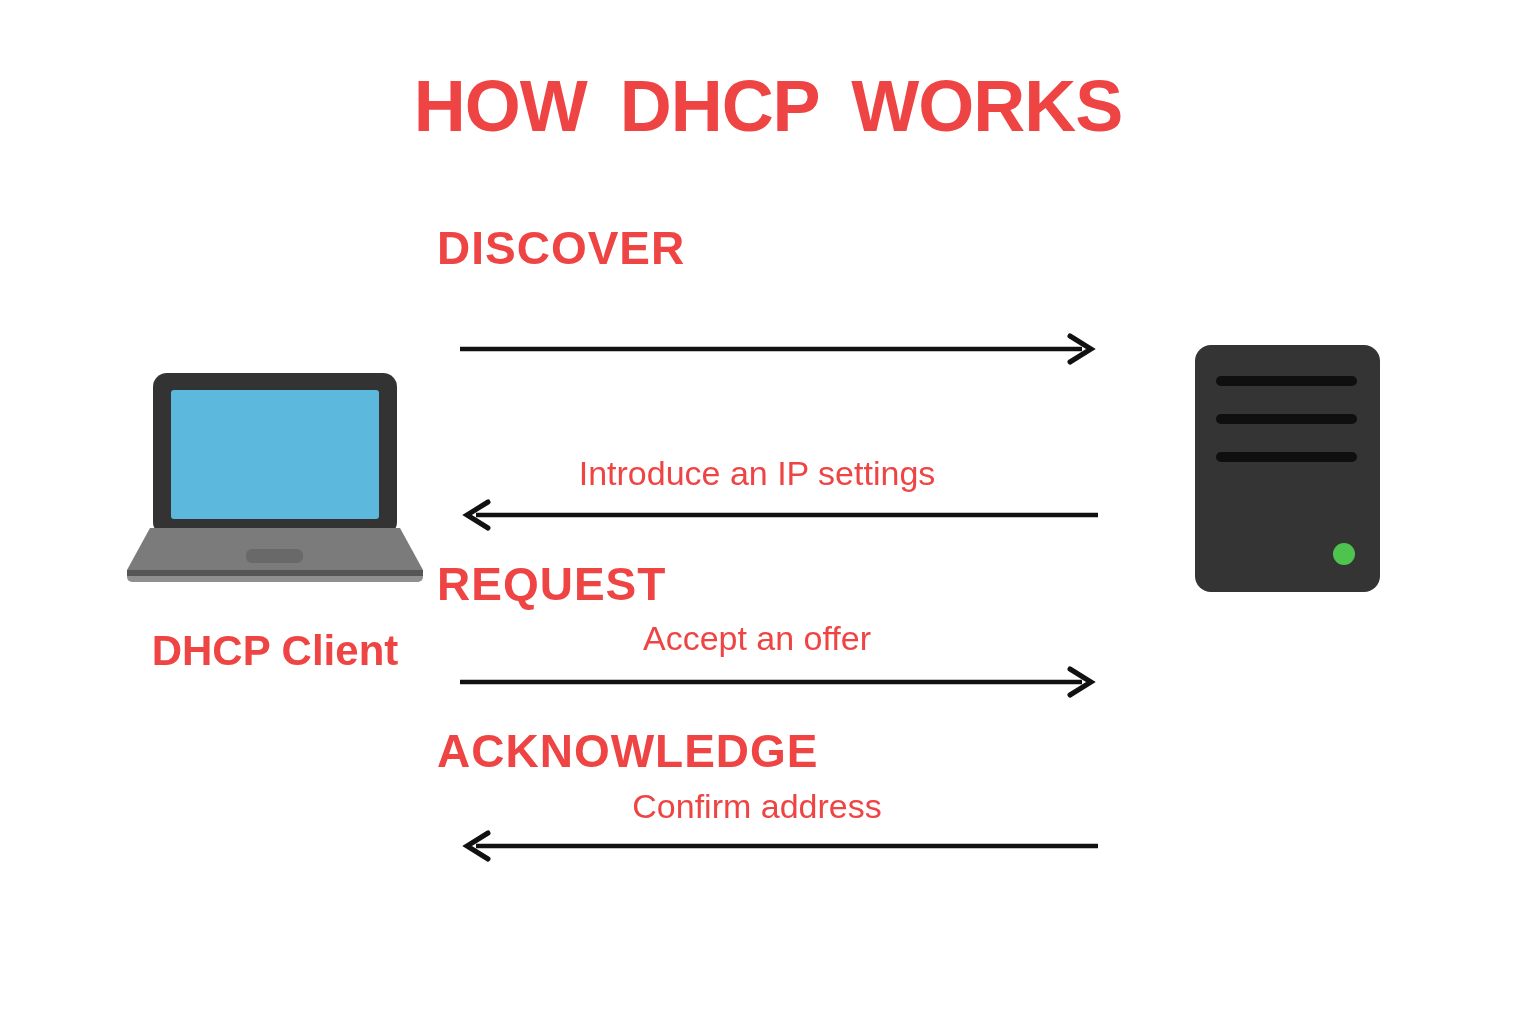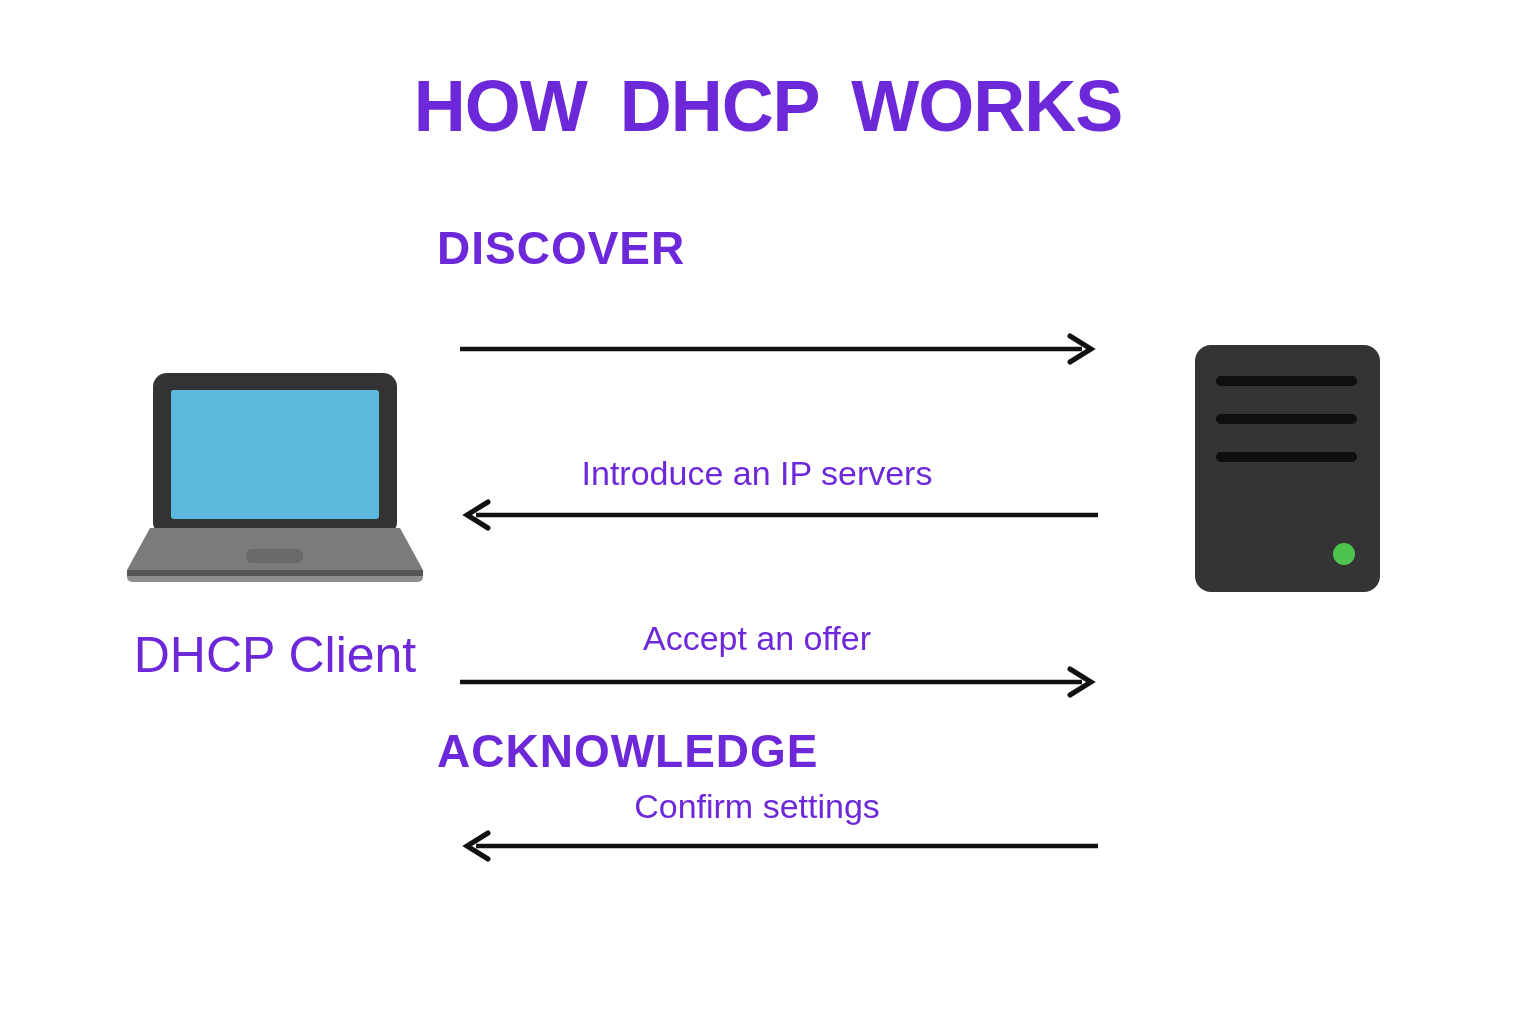--- a/index.html
+++ b/index.html
@@ -6,21 +6,21 @@
     margin: 0;
     padding: 0;
     background: #ffffff;
   }
   .canvas {
     position: relative;
     width: 1536px;
     height: 1024px;
     background: #ffffff;
     font-family: "Liberation Sans", sans-serif;
-    color: #6d28d9;
+    color: #ef4444;
     overflow: hidden;
   }
   .page-title {
     position: absolute;
     top: 70px;
     left: 0;
     width: 100%;
     text-align: center;
     font-size: 72px;
     font-weight: 700;
@@ -56,22 +56,22 @@
   .node-icon {
     position: absolute;
   }
   .laptop-icon { left: 125px; top: 373px; width: 298px; height: 209px; }
   .server-icon { left: 1195px; top: 345px; width: 185px; height: 247px; }
   .node-label {
     position: absolute;
     width: 300px;
     top: 630px;
     text-align: center;
-    font-size: 50px;
-    font-weight: 400;
+    font-size: 42px;
+    font-weight: 700;
     line-height: 1;
   }
   .client-label { left: 125px; }
   .server-label { left: 1140px; }
   
   .m0-name { top: 225px; } .m0-desc { top: 286px; } .m0-arrow { top: 331px; }
   .m1-name { top: 395px; } .m1-desc { top: 456px; } .m1-arrow { top: 497px; }
   .m2-name { top: 561px; } .m2-desc { top: 621px; } .m2-arrow { top: 664px; }
   .m3-name { top: 728px; } .m3-desc { top: 789px; } .m3-arrow { top: 828px; }
 </style>
@@ -99,32 +99,33 @@
     <rect x="21" y="107" width="141" height="10" rx="5" fill="#0f0f0f"></rect>
     <circle cx="149" cy="209" r="11" fill="#4ec44e"></circle>
   </svg>
 
   <div class="msg-name m0-name">DISCOVER</div>
   <svg class="arrow m0-arrow" viewBox="0 0 642 36" aria-hidden="true">
     <line x1="2" y1="18" x2="624" y2="18" stroke-width="4.5" stroke="#111111"></line>
     <polyline points="612,5 633,18 612,31" fill="none" stroke-width="5" stroke-linecap="round" stroke-linejoin="miter" stroke="#111111"></polyline>
   </svg>
 
-  <div class="msg-desc m1-desc">Introduce an IP servers</div>
+  <div class="msg-desc m1-desc">Introduce an IP settings</div>
   <svg class="arrow m1-arrow" viewBox="0 0 642 36" aria-hidden="true">
     <line x1="18" y1="18" x2="640" y2="18" stroke-width="4.5" stroke="#111111"></line>
     <polyline points="30,5 9,18 30,31" fill="none" stroke-width="5" stroke-linecap="round" stroke-linejoin="miter" stroke="#111111"></polyline>
   </svg>
 
+  <div class="msg-name m2-name">REQUEST</div>
   <div class="msg-desc m2-desc">Accept an offer</div>
   <svg class="arrow m2-arrow" viewBox="0 0 642 36" aria-hidden="true">
     <line x1="2" y1="18" x2="624" y2="18" stroke-width="4.5" stroke="#111111"></line>
     <polyline points="612,5 633,18 612,31" fill="none" stroke-width="5" stroke-linecap="round" stroke-linejoin="miter" stroke="#111111"></polyline>
   </svg>
 
   <div class="msg-name m3-name">ACKNOWLEDGE</div>
-  <div class="msg-desc m3-desc">Confirm settings</div>
+  <div class="msg-desc m3-desc">Confirm address</div>
   <svg class="arrow m3-arrow" viewBox="0 0 642 36" aria-hidden="true">
     <line x1="18" y1="18" x2="640" y2="18" stroke-width="4.5" stroke="#111111"></line>
     <polyline points="30,5 9,18 30,31" fill="none" stroke-width="5" stroke-linecap="round" stroke-linejoin="miter" stroke="#111111"></polyline>
   </svg>
 
 </div>
 
 </body></html>

